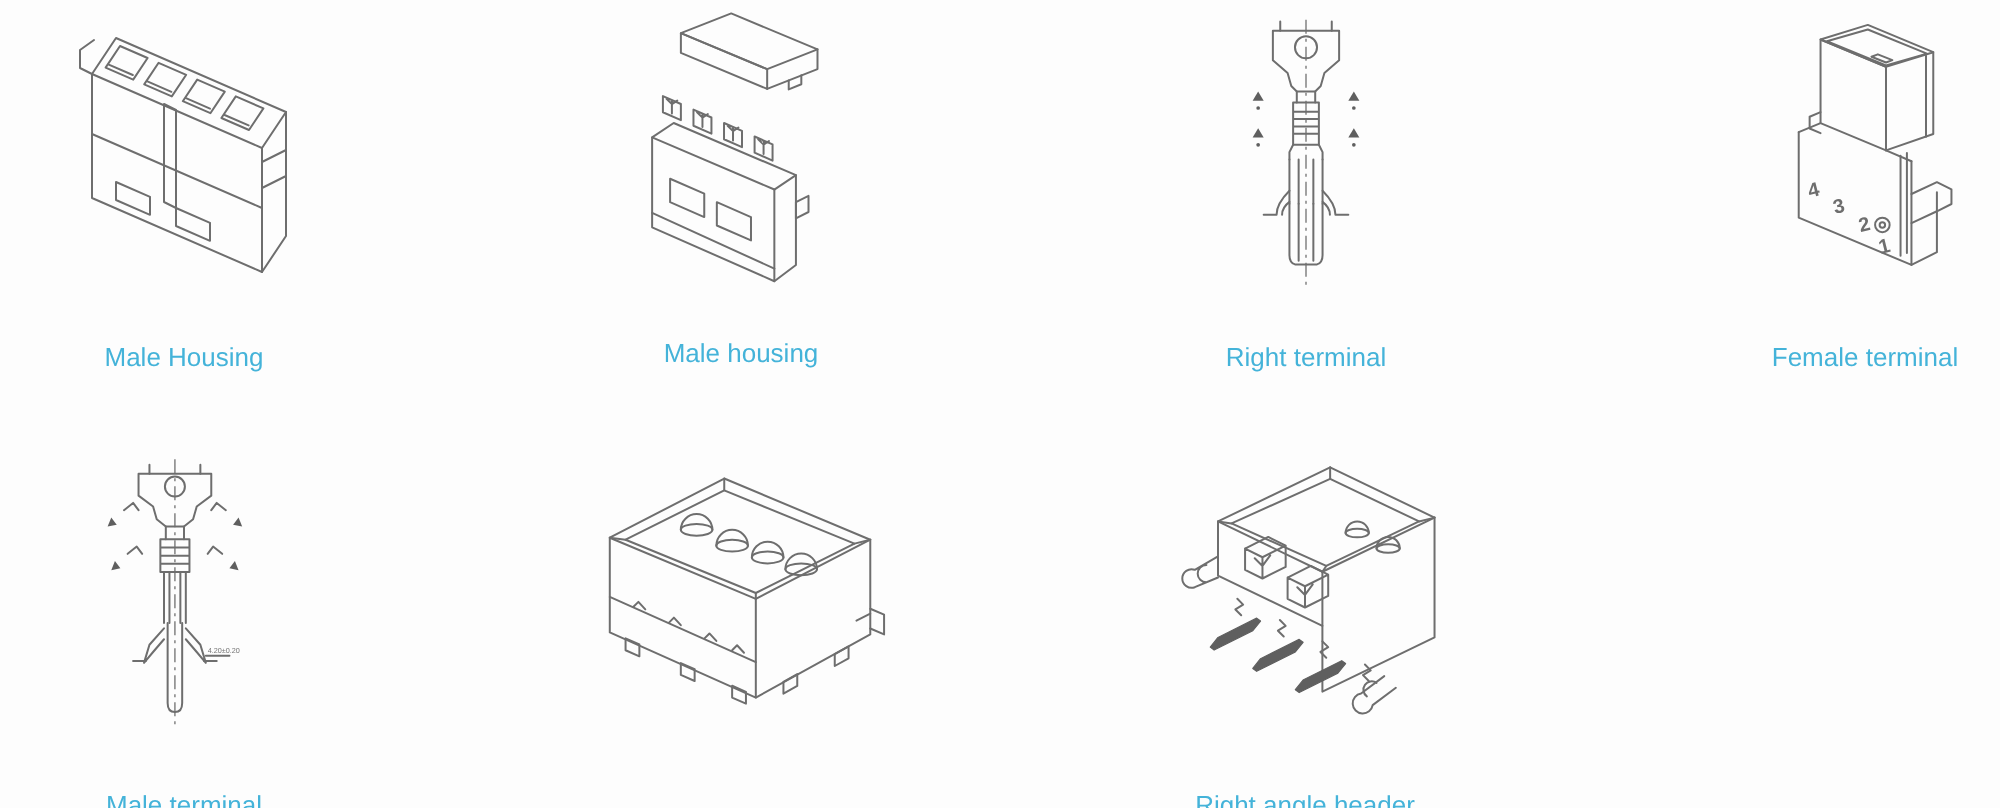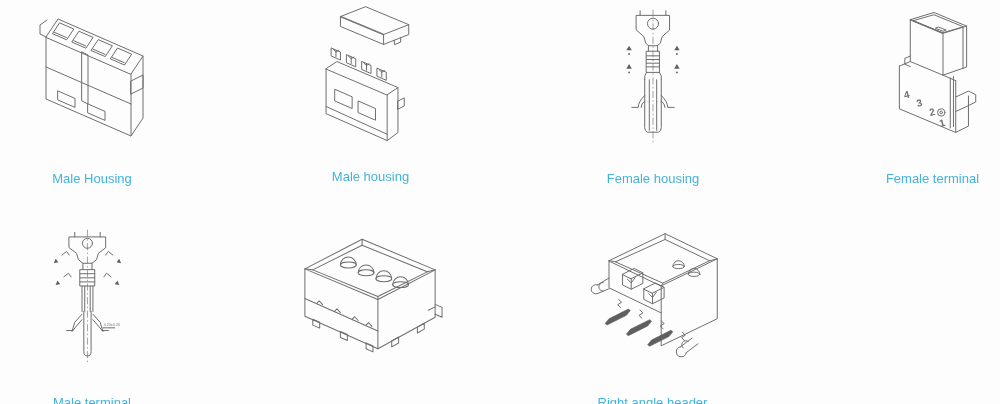--- a/index.html
+++ b/index.html
@@ -132,21 +132,21 @@
             <circle cx="14" cy="50" r="1"></circle>
           <path d="M14,61 l3,5 l-6,0 z"></path>
             <circle cx="14" cy="70" r="1"></circle>
           <path d="M66,41 l3,5 l-6,0 z"></path>
             <circle cx="66" cy="50" r="1"></circle>
           <path d="M66,61 l3,5 l-6,0 z"></path>
             <circle cx="66" cy="70" r="1"></circle>
         </g>
       </svg>
     </div>
-    <div class="caption">Female housing</div>
+    <div class="caption">Right terminal</div>
   </div>
 
   <div class="fig row1" style="left:845px;top:6px;width:175px;">
     <div class="imgbox">
       <svg width="100" height="140" viewBox="0 0 110 150">
 
         <path class="ln" d="M30,12 L56,4 L92,19 L66,27 Z"></path>
         <path class="ln" d="M33.5,13 L56,6.5 L88.5,19.8 L66,26.3 Z"></path>
         <path class="ln" d="M58,21.5 l8,3.2 l3.5,-1.3 l-8,-3.2 z"></path>
         <path class="ln" d="M30,12 L30,58 L66,73 L66,27 Z"></path>

